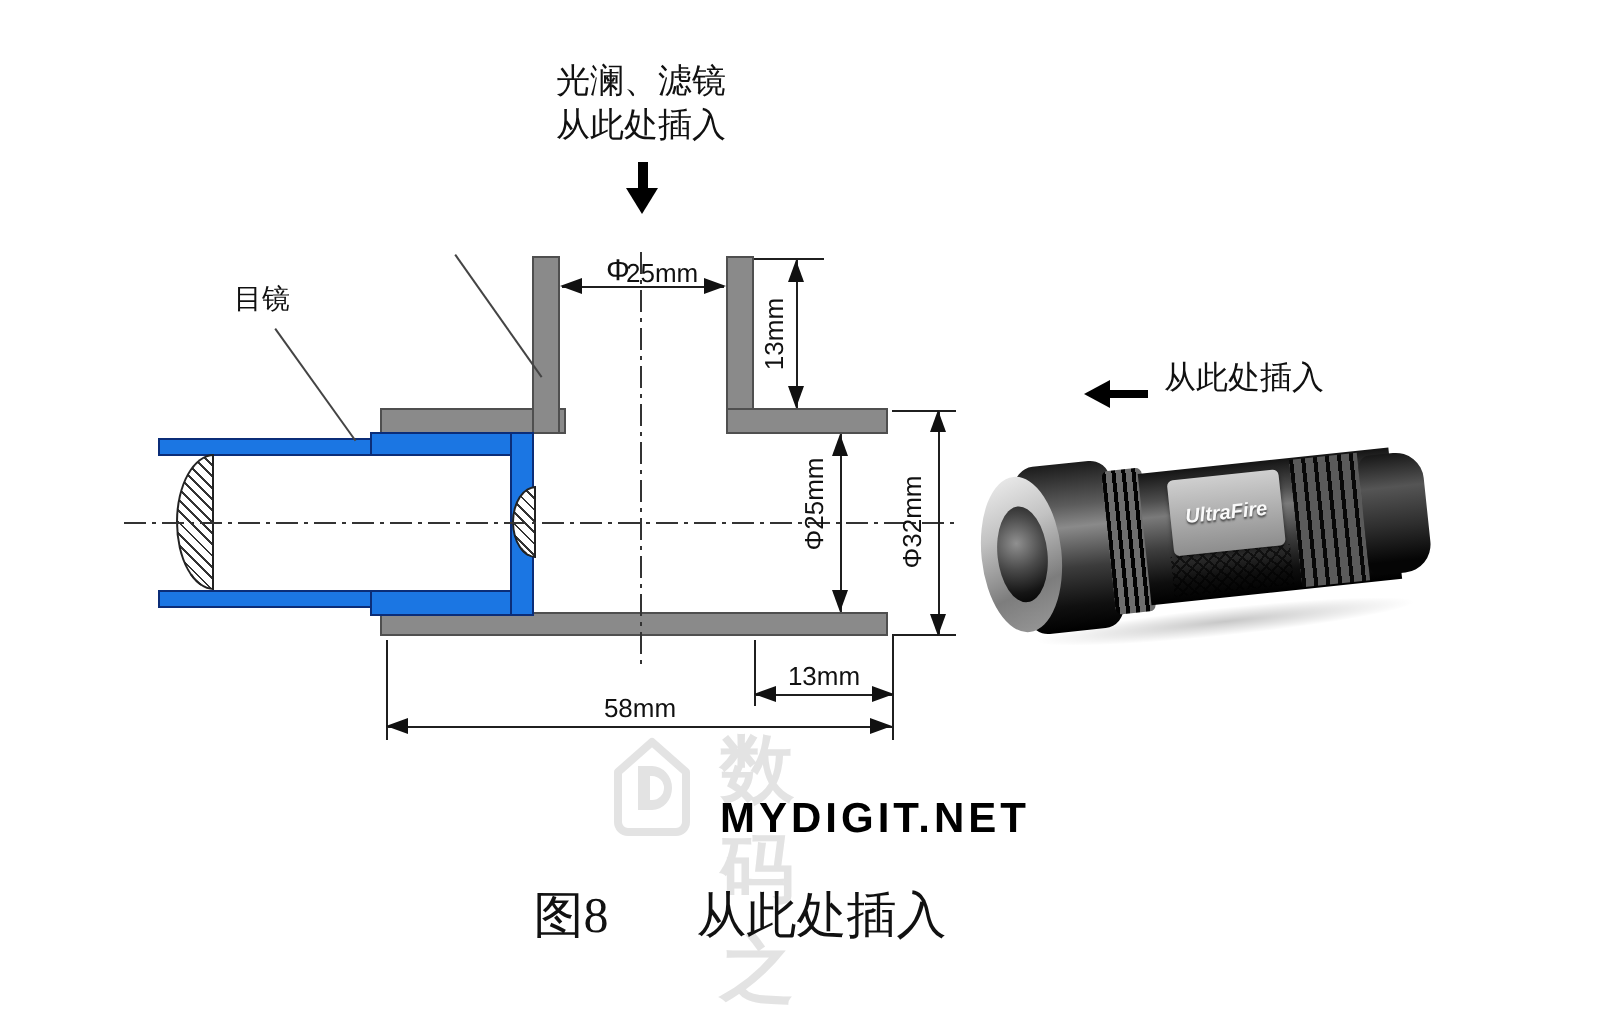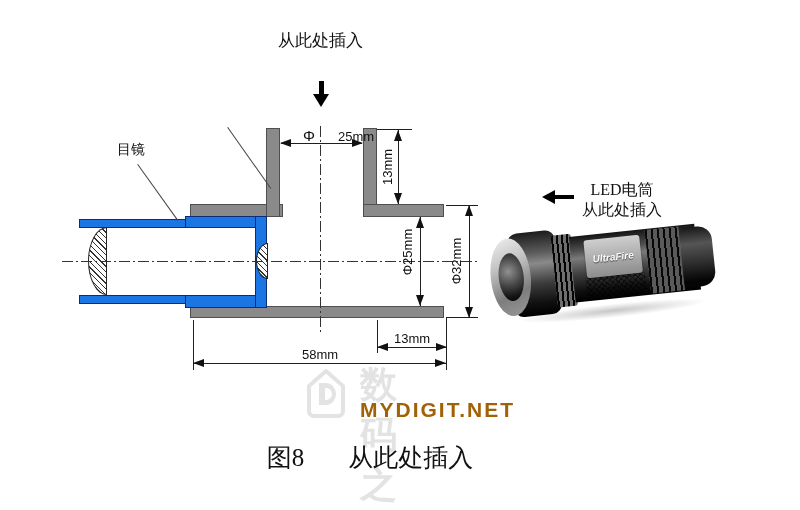--- a/index.html
+++ b/index.html
@@ -43,21 +43,21 @@
   <div class="abs lens" style="left:88px;top:227px;width:19px;height:68px;"></div>
   <div class="abs lens" style="left:256px;top:243px;width:12px;height:36px;"></div>
 
   <div class="abs cl-h" style="left:62px;top:261px;width:416px;"></div>
   <div class="abs cl-v" style="left:320px;top:126px;height:209px;"></div>
 
   <div class="abs hline" style="left:281px;top:143px;width:81px;"></div>
   <div class="abs tri" style="left:280px;top:139px;border-top:4px solid transparent;border-bottom:4px solid transparent;border-right:11px solid #111;"></div>
   <div class="abs tri" style="left:352px;top:139px;border-top:4px solid transparent;border-bottom:4px solid transparent;border-left:11px solid #111;"></div>
   <div class="abs dimtext" style="left:303px;top:127px;font-size:15px;">Φ</div>
-  <div class="abs dimtext" style="left:338px;top:129px;">25mm</div>
+  <div class="abs dimtext" style="left:313px;top:129px;">25mm</div>
 
   <div class="abs hline" style="left:377px;top:129px;width:35px;"></div>
   <div class="abs vline" style="left:398px;top:130px;height:74px;"></div>
   <div class="abs tri" style="left:394px;top:130px;border-left:4px solid transparent;border-right:4px solid transparent;border-bottom:11px solid #111;"></div>
   <div class="abs tri" style="left:394px;top:193px;border-left:4px solid transparent;border-right:4px solid transparent;border-top:11px solid #111;"></div>
   <div class="abs dimtext rotcc" style="left:387px;top:167px;">13mm</div>
 
   <div class="abs vline" style="left:420px;top:217px;height:89px;"></div>
   <div class="abs tri" style="left:416px;top:217px;border-left:4px solid transparent;border-right:4px solid transparent;border-bottom:11px solid #111;"></div>
   <div class="abs tri" style="left:416px;top:295px;border-left:4px solid transparent;border-right:4px solid transparent;border-top:11px solid #111;"></div>
@@ -77,32 +77,32 @@
   <div class="abs tri" style="left:436px;top:343px;border-top:4px solid transparent;border-bottom:4px solid transparent;border-left:11px solid #111;"></div>
   <div class="abs dimtext ctr" style="left:412px;top:338px;">13mm</div>
 
   <div class="abs vline" style="left:193px;top:320px;height:50px;"></div>
   <div class="abs hline" style="left:193px;top:363px;width:253px;"></div>
   <div class="abs tri" style="left:193px;top:359px;border-top:4px solid transparent;border-bottom:4px solid transparent;border-right:11px solid #111;"></div>
   <div class="abs tri" style="left:435px;top:359px;border-top:4px solid transparent;border-bottom:4px solid transparent;border-left:11px solid #111;"></div>
   <div class="abs dimtext ctr" style="left:320px;top:354px;">58mm</div>
 
   <div class="abs cjk" style="left:278px;top:30px;font-size:17px;line-height:22px;">
+    <div>光澜、滤镜</div>
     <div>从此处插入</div>
   </div>
   <div class="abs" style="left:319px;top:81px;width:5px;height:15px;background:#000;"></div>
   <div class="abs tri" style="left:313px;top:94px;border-left:8px solid transparent;border-right:8px solid transparent;border-top:13px solid #000;"></div>
 
   <div class="abs leader" style="left:228px;top:127px;width:75px;transform:rotate(54.8deg);"></div>
 
   <div class="abs cjk" style="left:117px;top:141px;font-size:14px;">目镜</div>
   <div class="abs leader" style="left:138px;top:164px;width:69px;transform:rotate(54.4deg);"></div>
 
   <div class="abs cjk" style="left:574px;top:180px;width:96px;font-size:16px;line-height:20px;text-align:center;">
-    <div>LED电筒</div>
     <div>从此处插入</div>
   </div>
   <div class="abs" style="left:554px;top:195px;width:20px;height:4px;background:#000;"></div>
   <div class="abs tri" style="left:542px;top:190px;border-top:7px solid transparent;border-bottom:7px solid transparent;border-right:13px solid #000;"></div>
 
   <div class="abs" style="left:488px;top:206px;width:240px;height:118px;">
     <div class="abs" style="left:0;top:0;width:240px;height:118px;transform:rotate(-6deg);">
 
       <div class="abs" style="left:25px;top:98px;width:190px;height:14px;border-radius:50%;background:radial-gradient(closest-side,rgba(0,0,0,0.22),rgba(0,0,0,0));"></div>
 
@@ -127,21 +127,21 @@
       </div>
     </div>
   </div>
 
   <div class="abs" style="left:298px;top:360px;">
     <svg width="48" height="54" viewBox="0 0 48 54" style="position:absolute;left:4px;top:6px;">
       <path d="M7 20 L24 5 L41 20 V45 a5 5 0 0 1 -5 5 H12 a5 5 0 0 1 -5 -5 Z" fill="none" stroke="#e3e3e3" stroke-width="4" stroke-linejoin="round"></path>
       <path d="M17 17 h7 a10 11 0 0 1 0 22 h-7 Z M23 22 v12 h1 a6 6 0 0 0 0 -12 Z" fill="#e3e3e3"></path>
     </svg>
     <div class="wm" style="position:absolute;left:62px;top:0;font-size:37px;letter-spacing:5px;font-family:'Liberation Sans',sans-serif;">数码之家</div>
-    <div class="wm" style="position:absolute;left:62px;top:38px;font-size:21px;letter-spacing:2px;color:#a16207;font-family:'Liberation Sans',sans-serif;">MYDIGIT.NET</div>
+    <div class="wm" style="position:absolute;left:62px;top:38px;font-size:21px;letter-spacing:2px;color:#000000;font-family:'Liberation Sans',sans-serif;">MYDIGIT.NET</div>
   </div>
 
   <div class="abs cjk" style="left:0;top:441px;width:740px;display:flex;justify-content:center;gap:44px;font-size:25px;">
     <span>图8</span>
     <span>从此处插入</span>
   </div>
 
 </div>
 
 </body></html>

